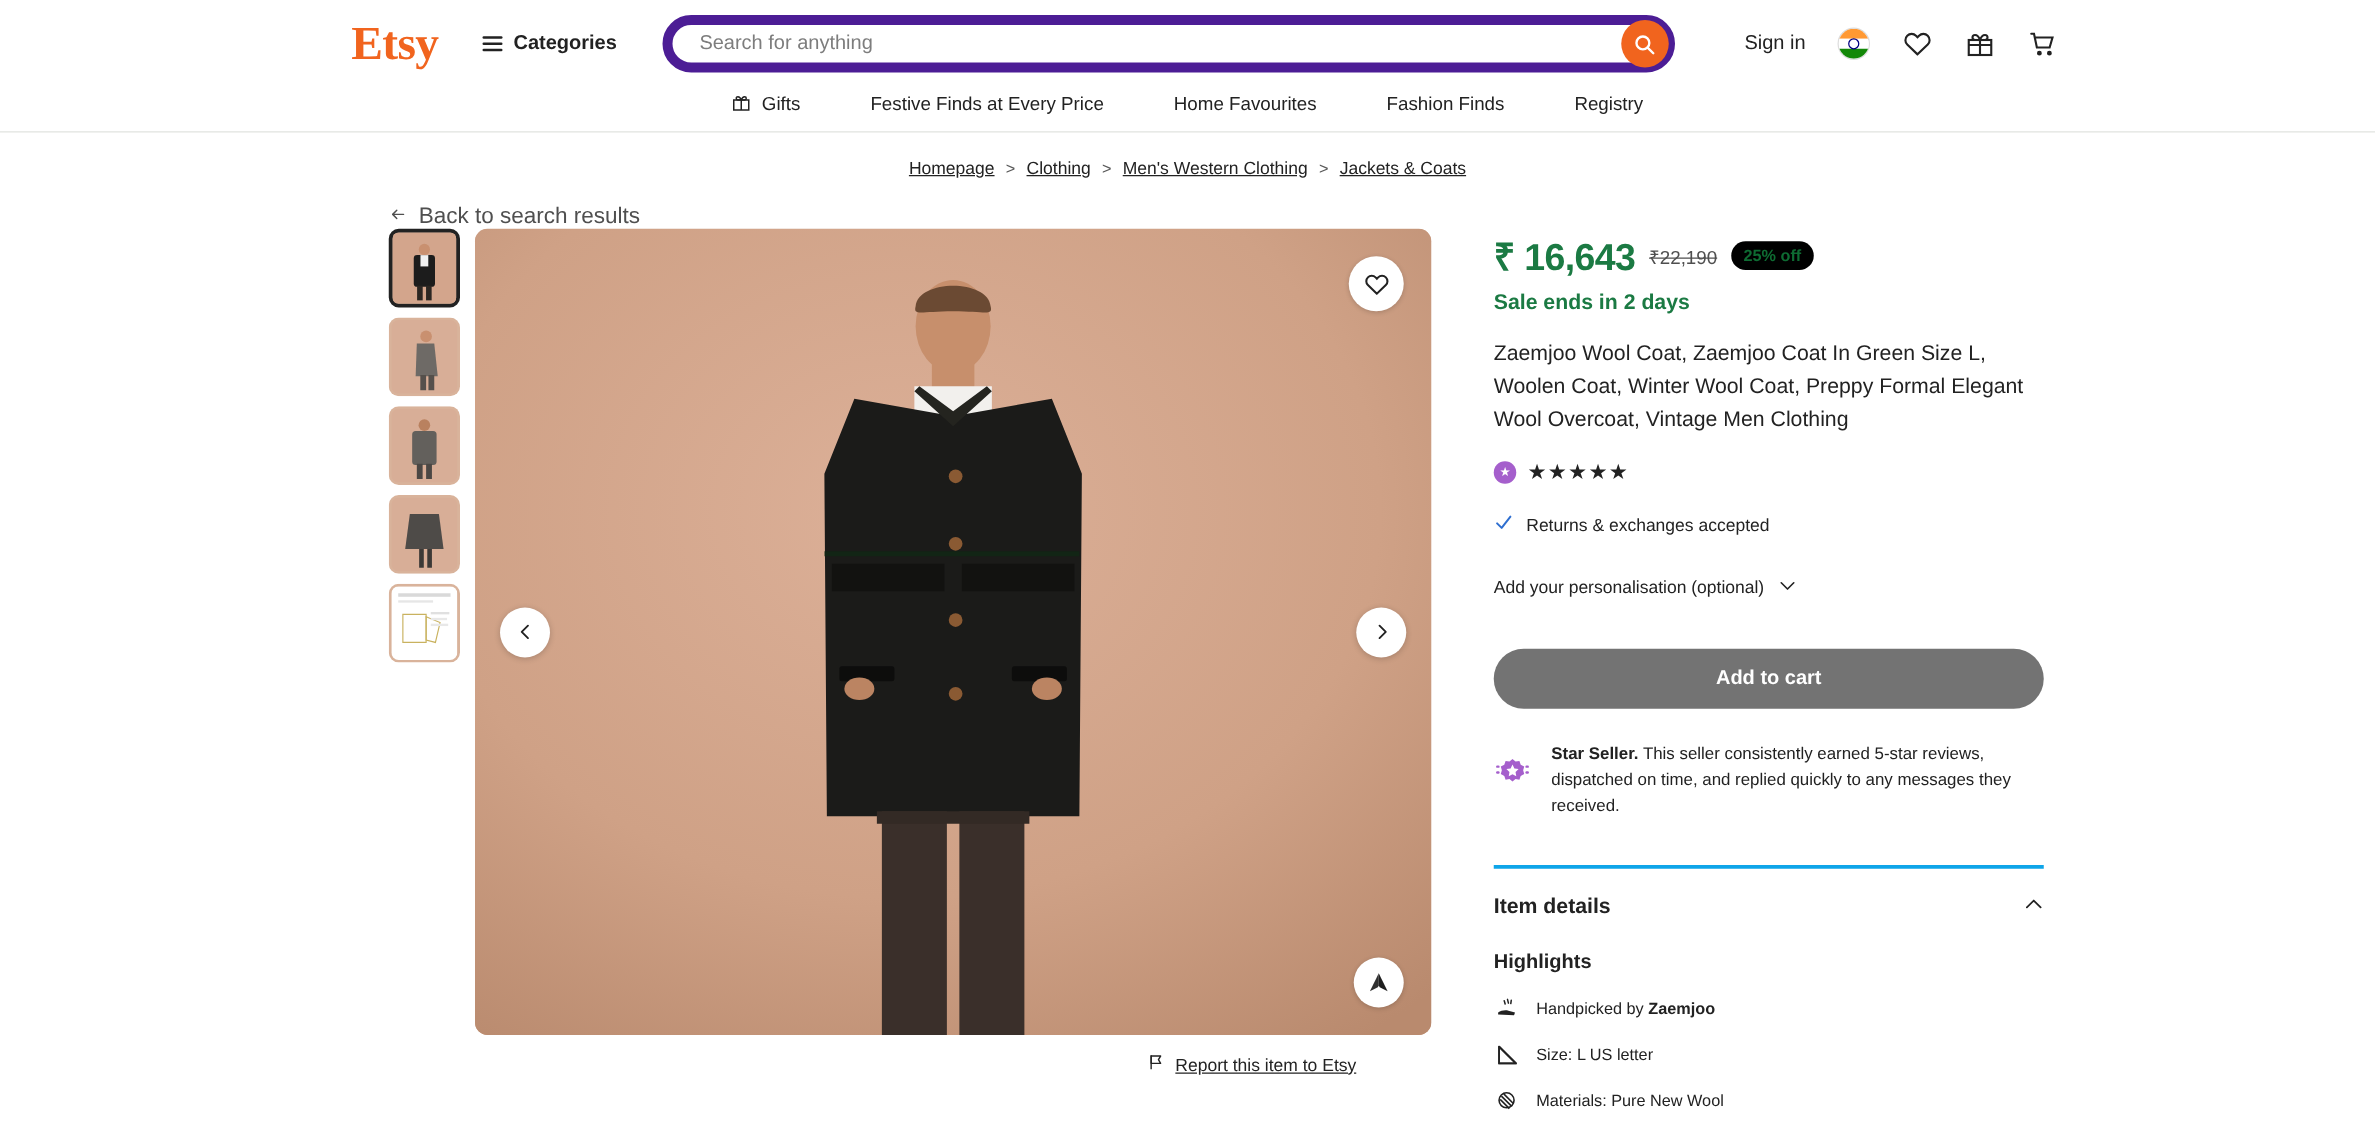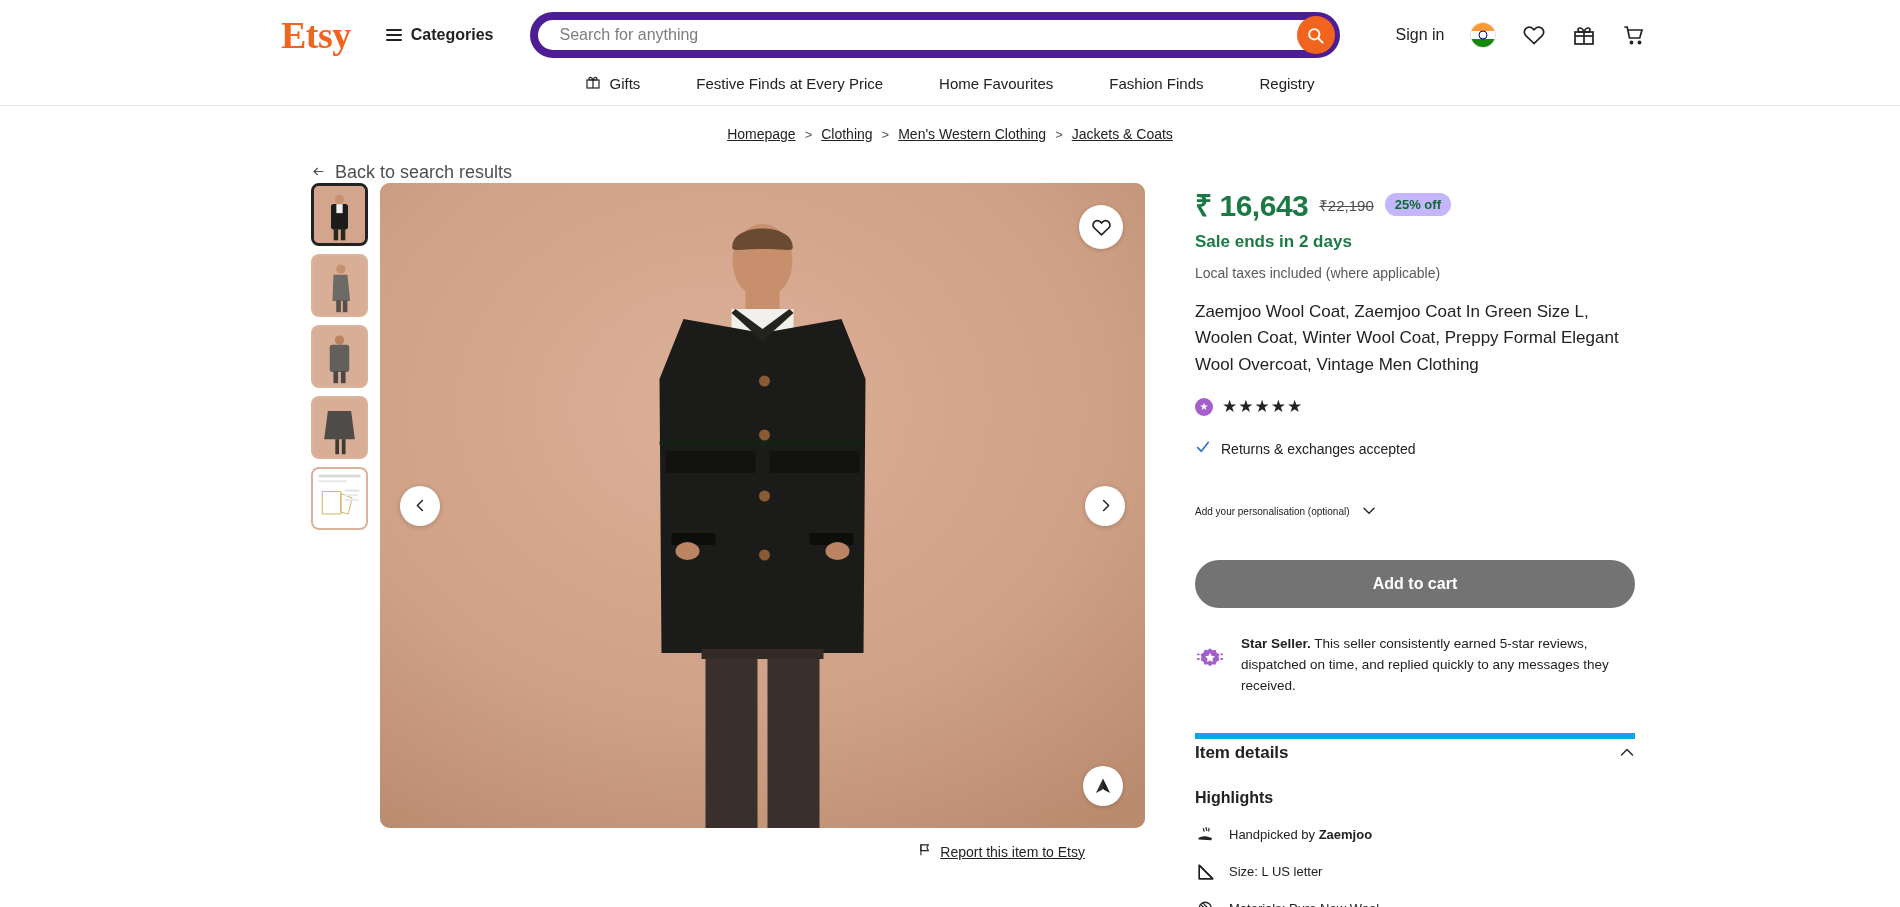--- a/index.html
+++ b/index.html
@@ -197,21 +197,21 @@
     gap: 8px; align-items: center;
   }
   .report-link { font-size: 14px; color: #222; text-decoration: underline; cursor: pointer; }
 
   
   .right-col { width: 440px; margin-left: 50px; padding-top: 22px; }
   .price-row { display: flex; align-items: center; gap: 11px; }
   .price-now { font-size: 30px; font-weight: 700; color: #1b7a43; letter-spacing: -0.5px; }
   .price-was { font-size: 15px; color: #4f4f4f; text-decoration: line-through; }
   .disc-badge {
-    background: #c4b5fd; color: #0e6b32;
+    background: #000000; color: #0e6b32;
     font-size: 13px; font-weight: 600;
     border-radius: 12px; padding: 4px 10px;
     white-space: nowrap;
   }
   .sale-ends { font-size: 17px; font-weight: 700; color: #1b7a43; margin-top: 7px; }
   .taxes { font-size: 14px; color: #595959; margin-top: 13px; }
   .prod-title {
     font-size: 17px; line-height: 1.55; color: #222;
     margin-top: 18px; font-weight: 400;
   }
@@ -222,39 +222,39 @@
     background: #a55fcc;
     display: flex; align-items: center; justify-content: center;
     color: #fff; font-size: 10px;
   }
   .stars { display: flex; gap: 2px; color: #222; font-size: 17px; letter-spacing: 1px; }
 
   .returns-row { display: flex; align-items: center; gap: 10px; margin-top: 22px; font-size: 14px; color: #222; }
 
   .personalise {
     display: flex; gap: 12px;
-    margin-top: 48px; font-size: 10px; color: #222; cursor: pointer;
+    margin-top: 32px; font-size: 14px; color: #222; cursor: pointer;
   }
   .add-cart {
     width: 100%; height: 48px; margin-top: 42px;
     background: #737373; color: #fff;
     border: none; border-radius: 26px;
     font-size: 16px; font-weight: 700; cursor: pointer;
     font-family: "Liberation Sans", sans-serif;
   }
 
   .star-seller { display: flex; gap: 16px; margin-top: 26px; align-items: flex-start; }
   .ss-icon { width: 30px; flex: 0 0 30px; padding-top: 10px; }
   .ss-text { font-size: 13.5px; line-height: 1.55; color: #222; }
   .ss-text b { font-weight: 700; }
 
   .details-head {
     display: flex; align-items: center; justify-content: space-between;
-    margin-top: 36px; padding-top: 4px;
-    border-top: 6px solid #0ea5e9;
+    margin-top: 36px; padding-top: 20px;
+    border-top: 3px solid #0ea5e9;
     cursor: pointer;
   }
   .details-title { font-size: 17px; font-weight: 700; color: #222; }
   .highlights-title { font-size: 16px; font-weight: 700; margin-top: 26px; }
   .hl-item { display: flex; align-items: center; gap: 13px; margin-top: 19px; font-size: 13px; color: #222; }
   .hl-item b { font-weight: 700; }
   .hl-ico { width: 21px; flex: 0 0 21px; display: flex; align-items: center; justify-content: center; }
 </style>
 </head>
 <body>
@@ -495,21 +495,20 @@
 
   <div class="right-col">
 
     <div class="price-row">
       <span class="price-now">₹ 16,643</span>
       <span class="price-was">₹22,190</span>
       <span class="disc-badge">25% off</span>
     </div>
 
     <div class="sale-ends">Sale ends in 2 days</div>
-    <div class="taxes">Local taxes included (where applicable)</div>
 
     <h1 class="prod-title">Zaemjoo Wool Coat, Zaemjoo Coat In Green Size L, Woolen Coat, Winter Wool Coat, Preppy Formal Elegant Wool Overcoat, Vintage Men Clothing</h1>
 
     <div class="rating-row">
       <span class="star-badge">★</span>
       <span class="stars">★★★★★</span>
     </div>
 
     <div class="returns-row">
       <span>

